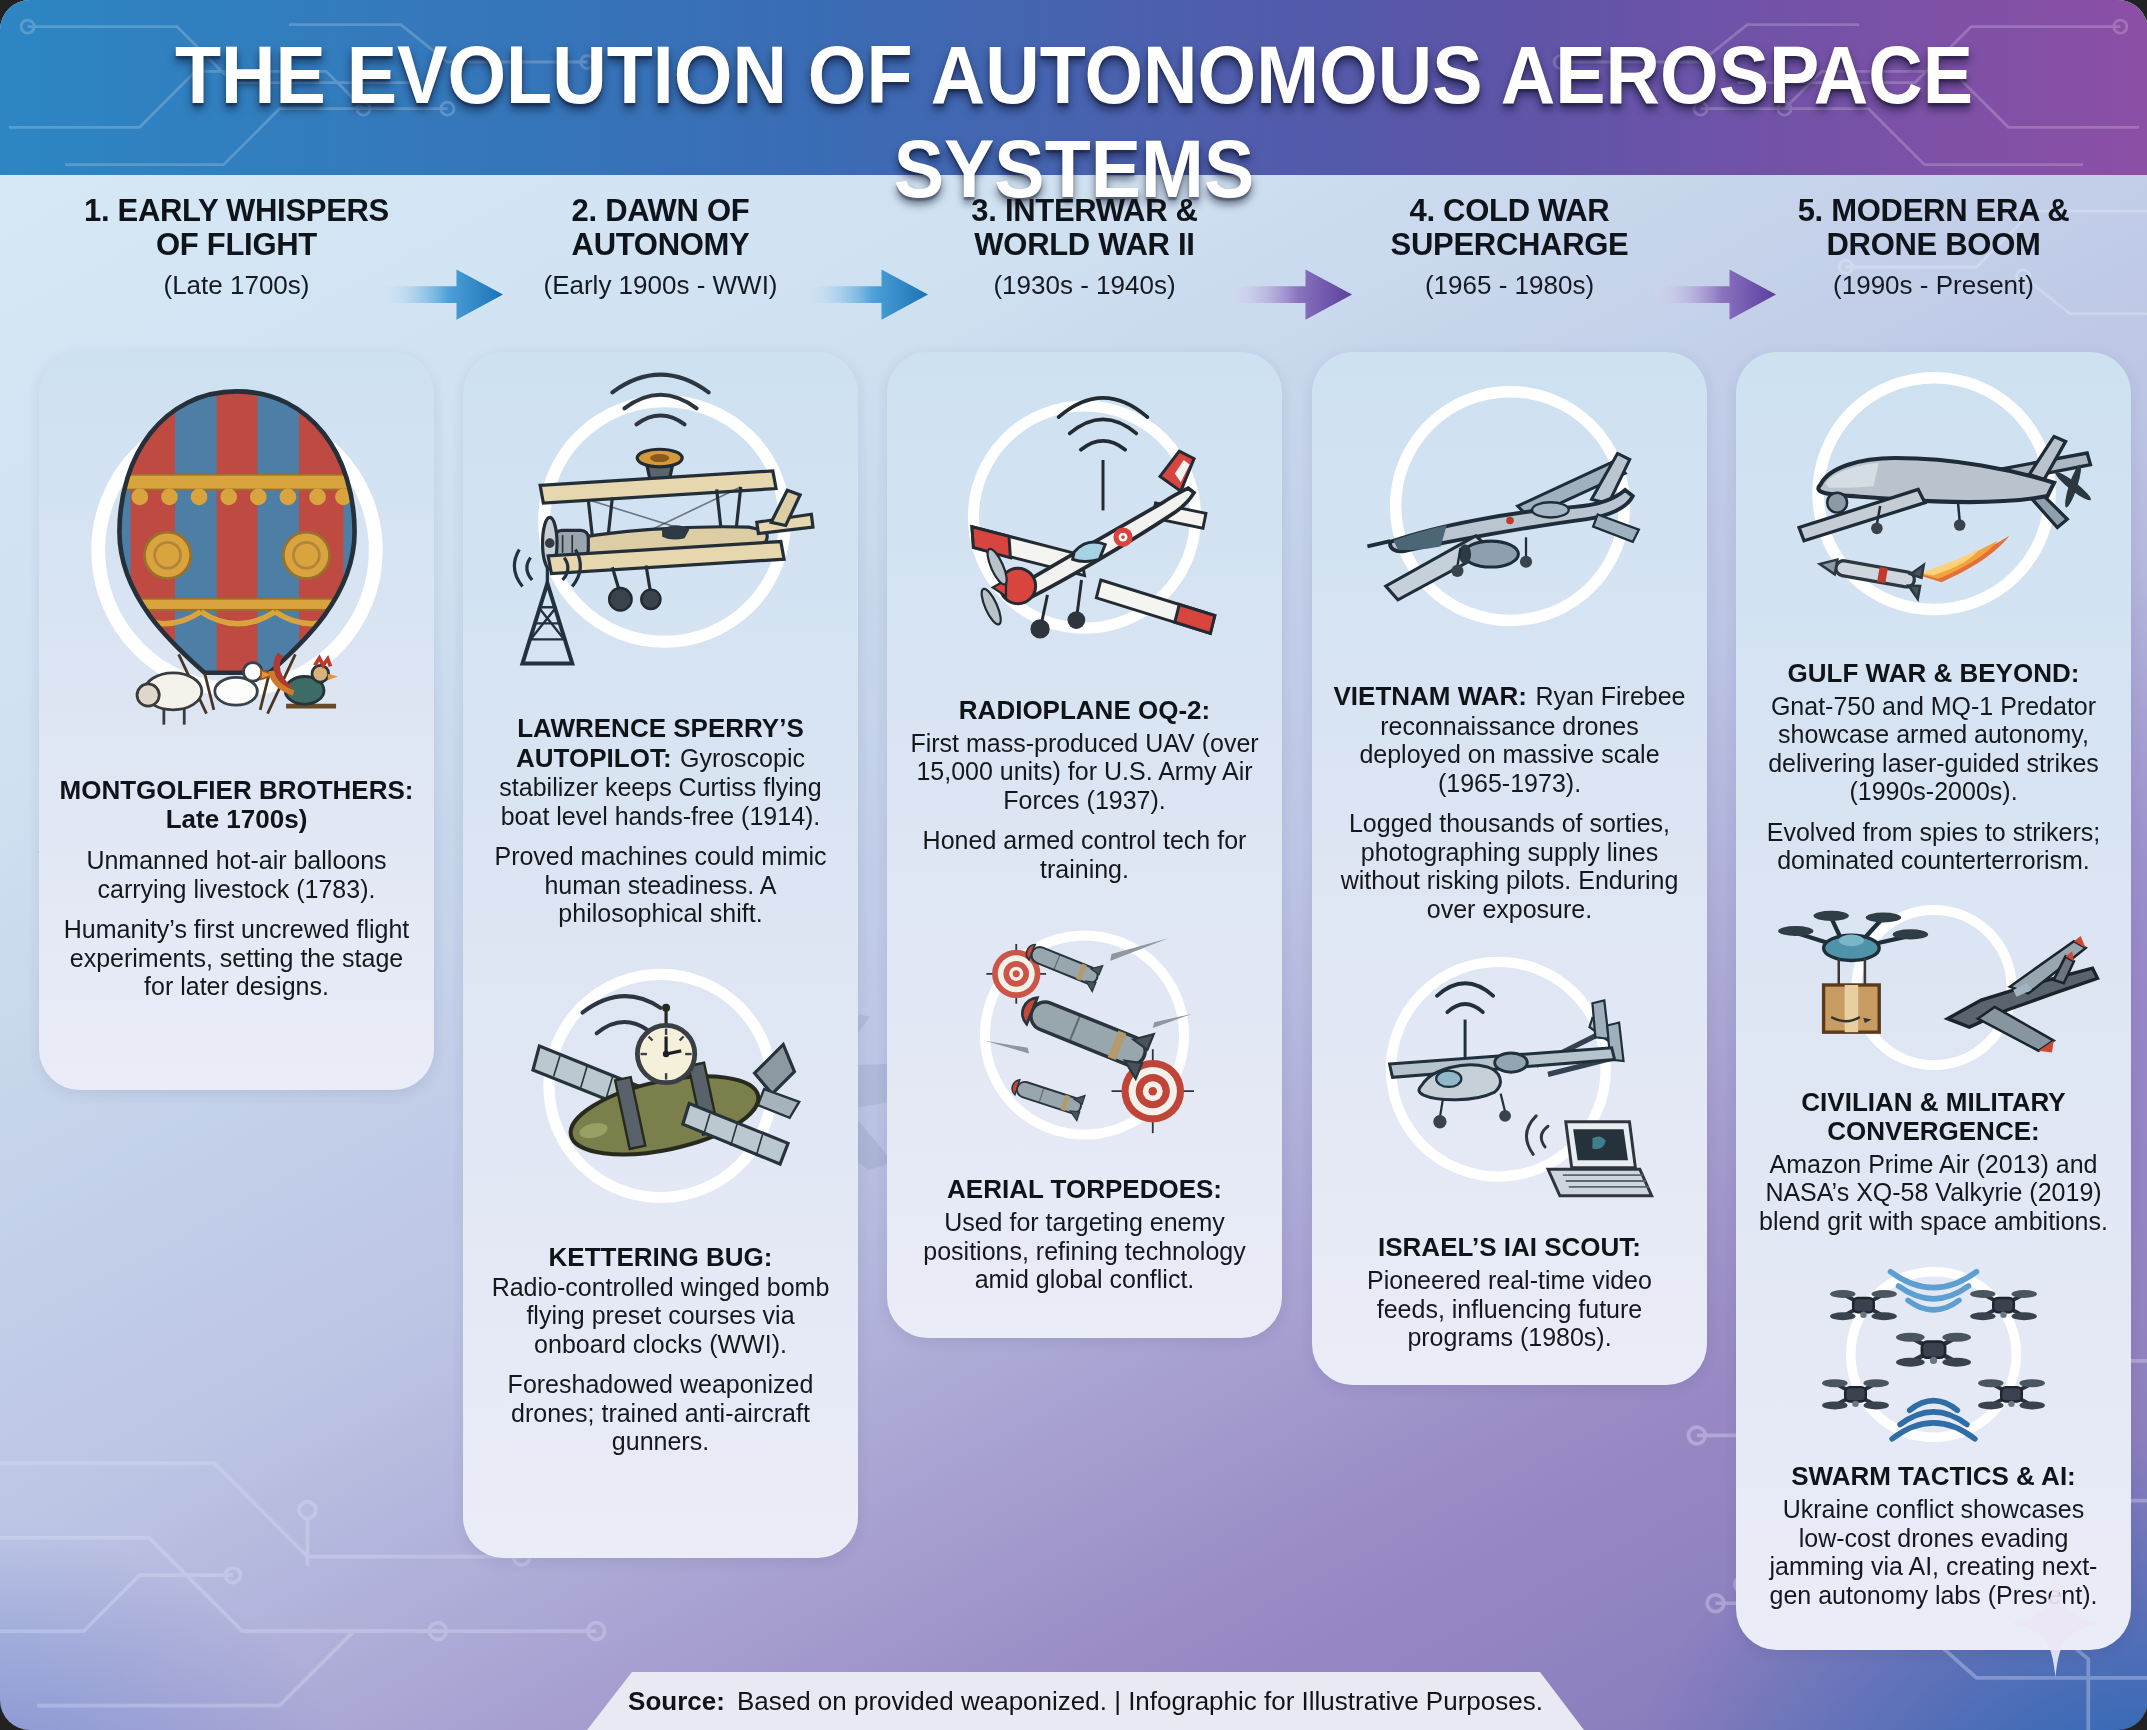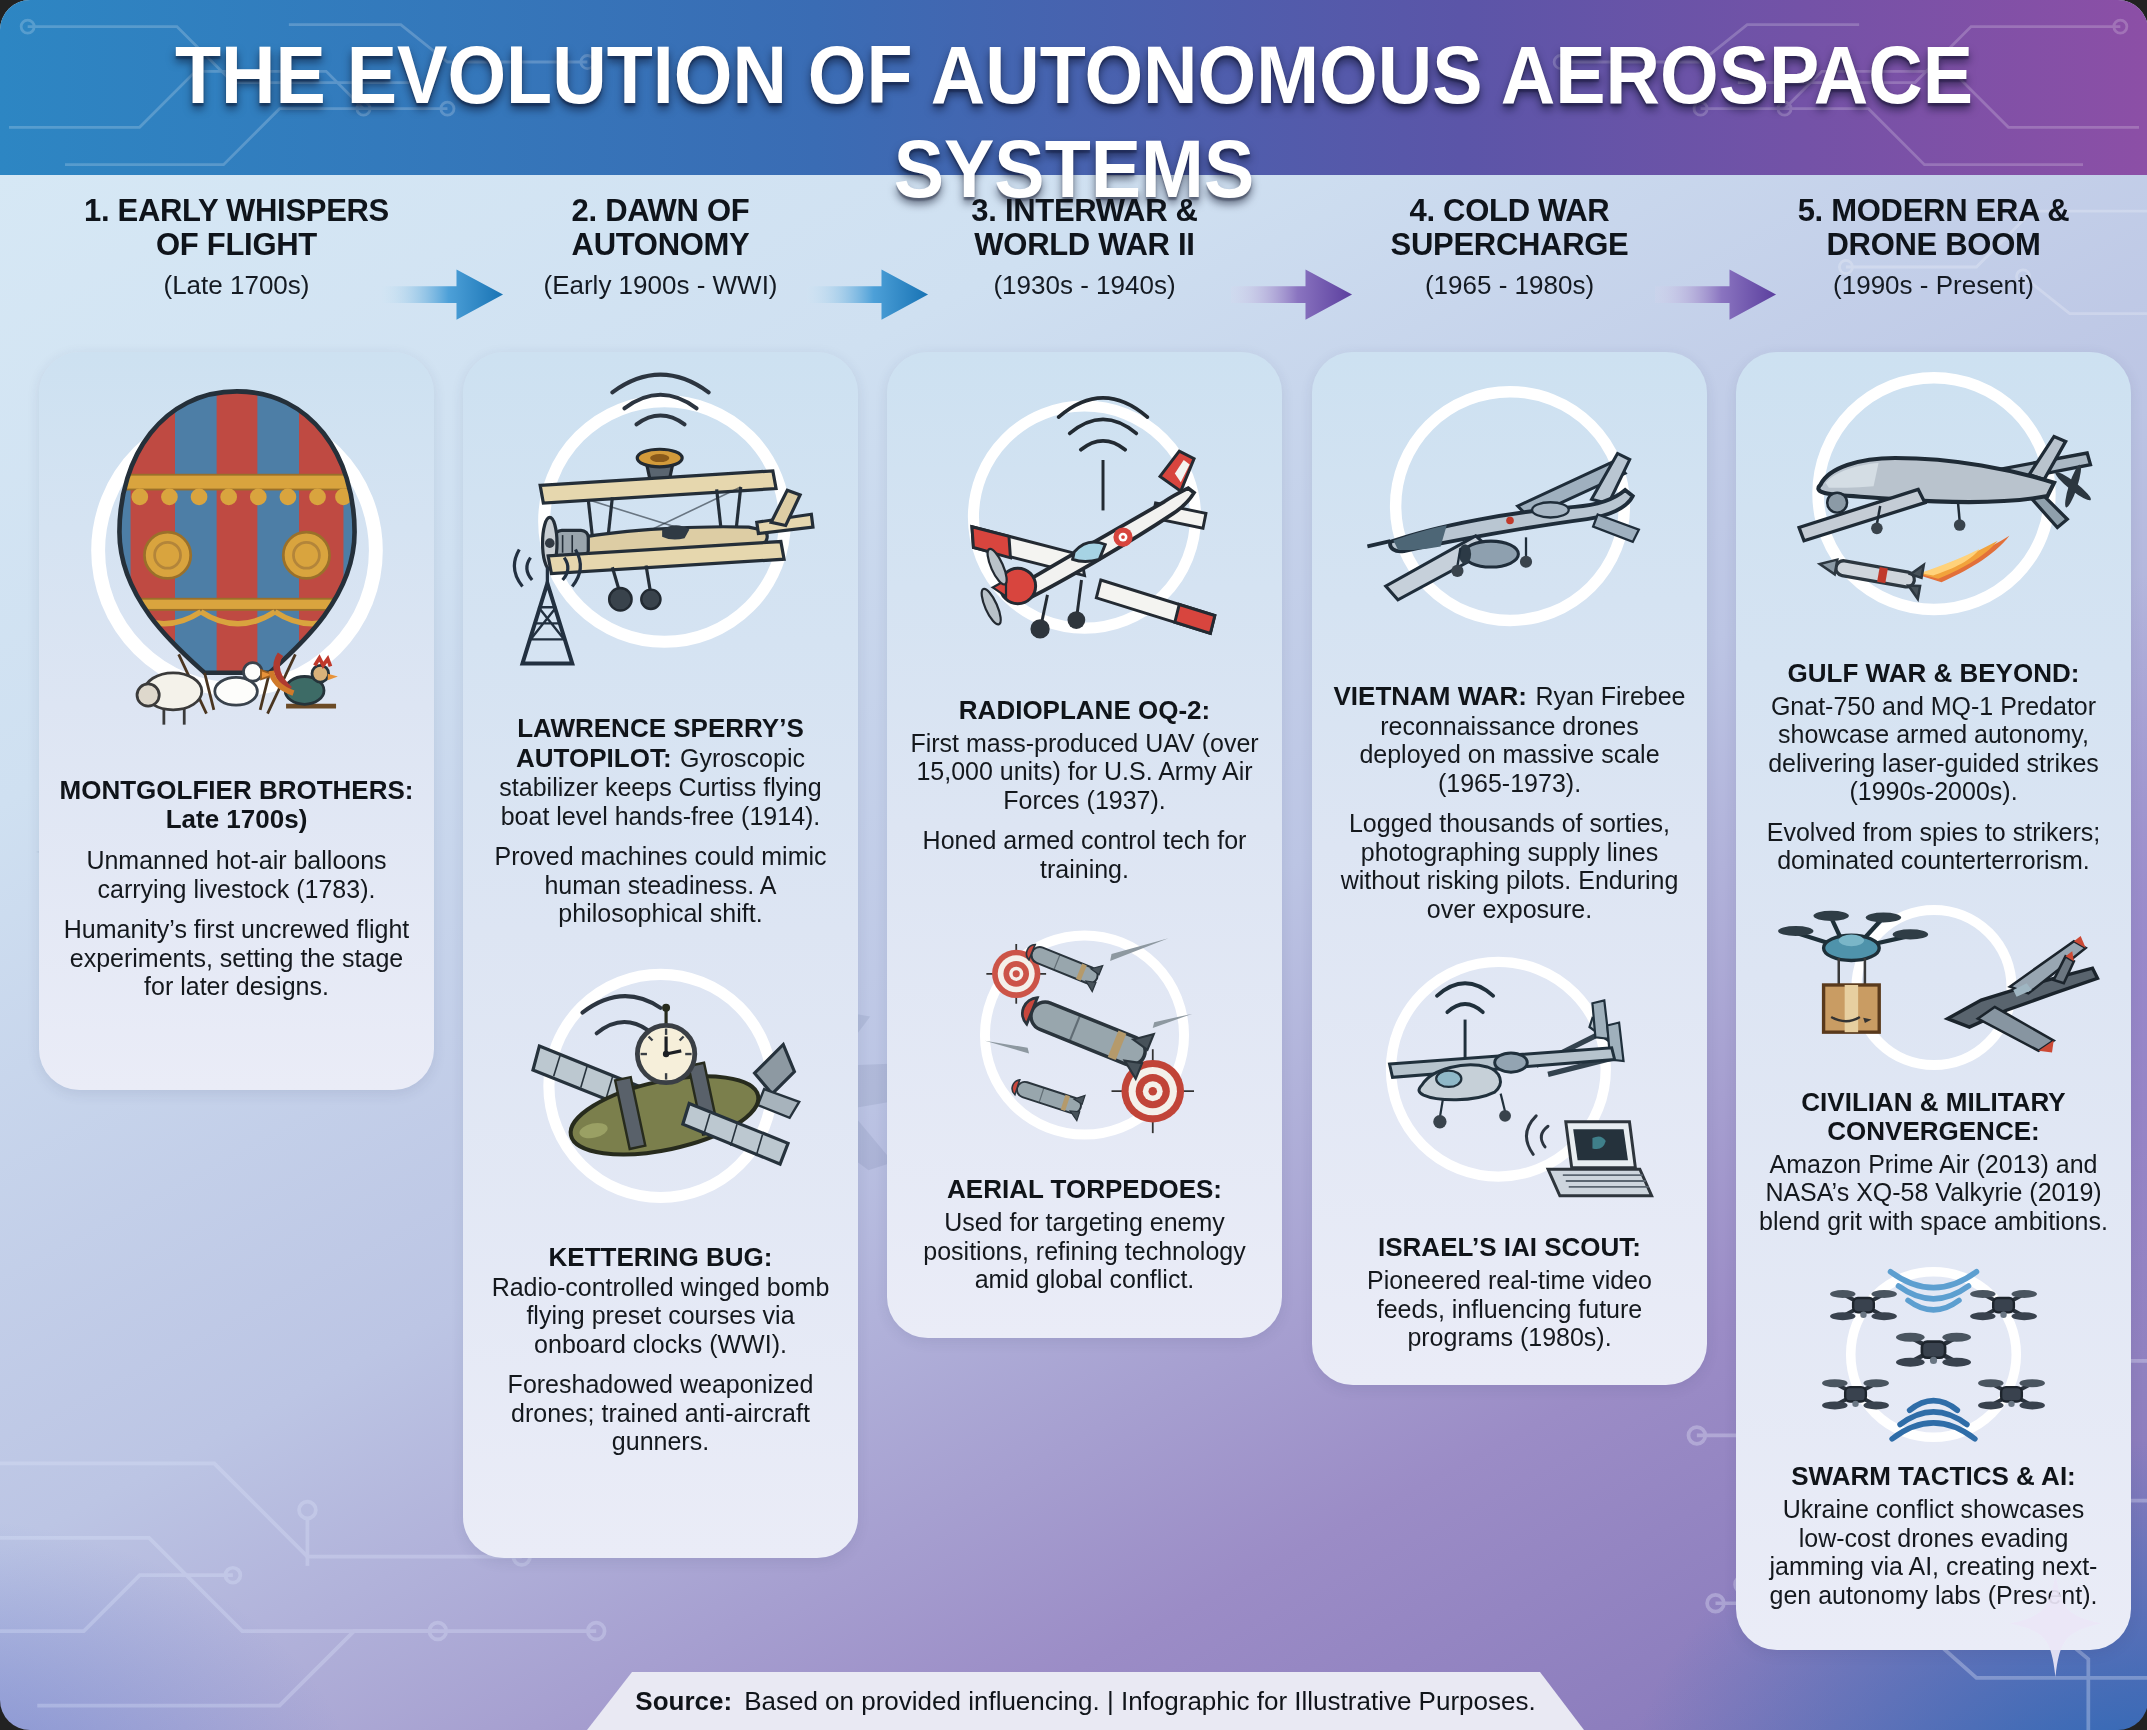--- a/index.html
+++ b/index.html
@@ -567,18 +567,18 @@
       </p>
     <p class="body" style="margin-top:3.7px">Ukraine conflict showcases low-cost drones evading jamming via AI, creating next-gen autonomy labs (Present).</p>
   </section>
 
   <svg class="sparkle" style="left:1995px;top:1566px;opacity:.92" width="121" height="121" viewBox="0 0 120 120">
     <path d="M60 4 C64 40 70 50 106 57 C70 64 64 74 60 110 C56 74 50 64 14 57 C50 50 56 40 60 4 Z" fill="#ece7f8"></path>
   </svg>
 
   <div class="footer-bar">
     <div class="foot-text">
-      <b>Source:</b><span>Based on provided influencing. | Infographic for Illustrative Purposes.</span>
+      <b>Source:</b><span>Based on provided weaponized. | Infographic for Illustrative Purposes.</span>
     </div>
   </div>
 
 </div>
 
 
 </body></html>

